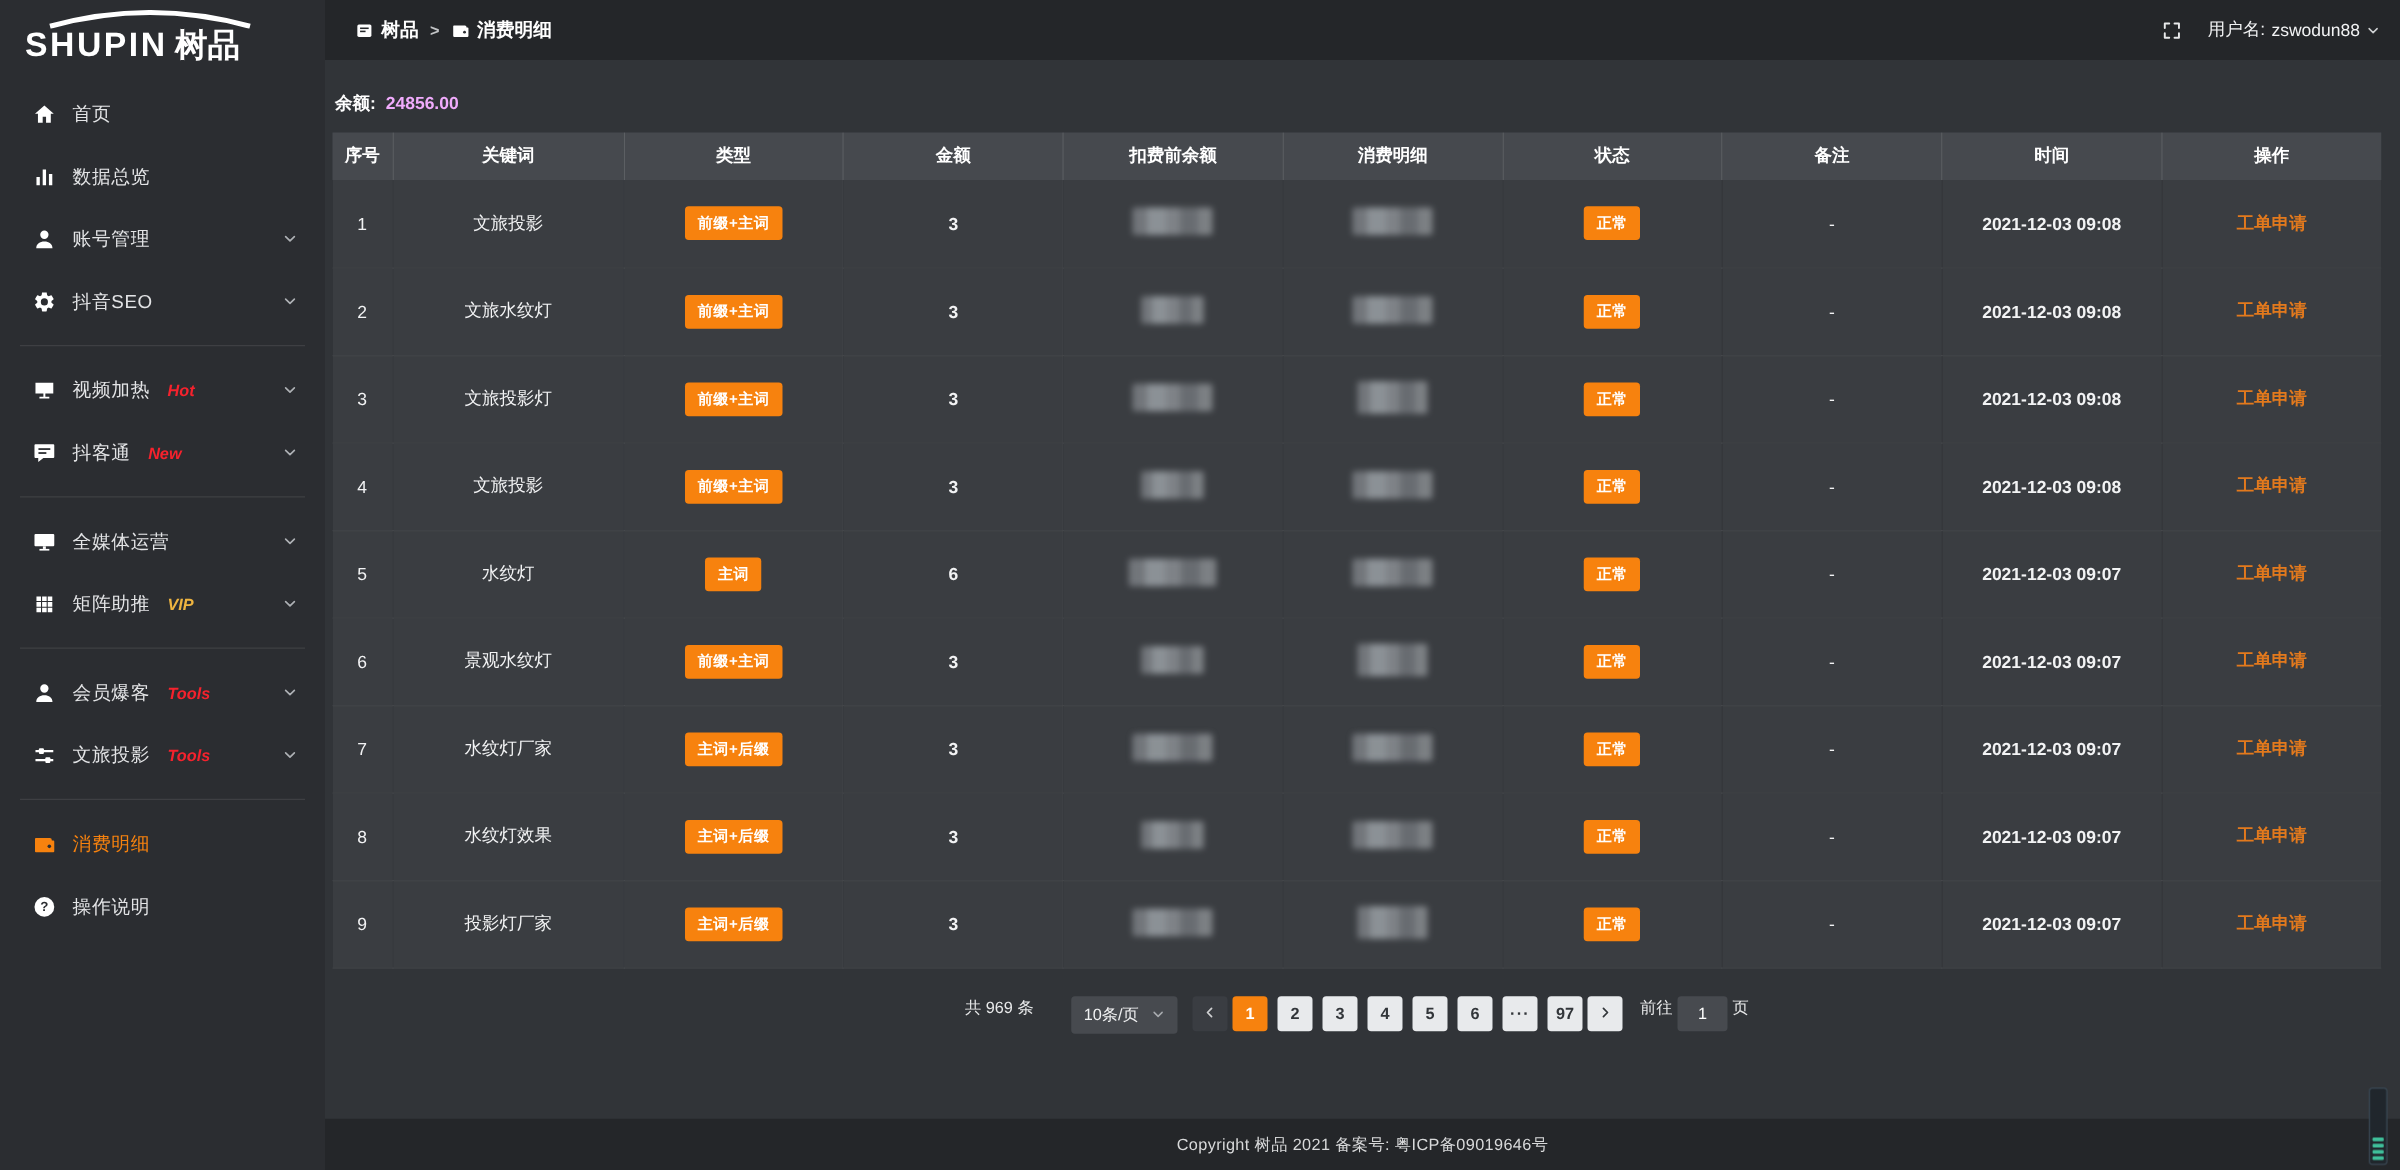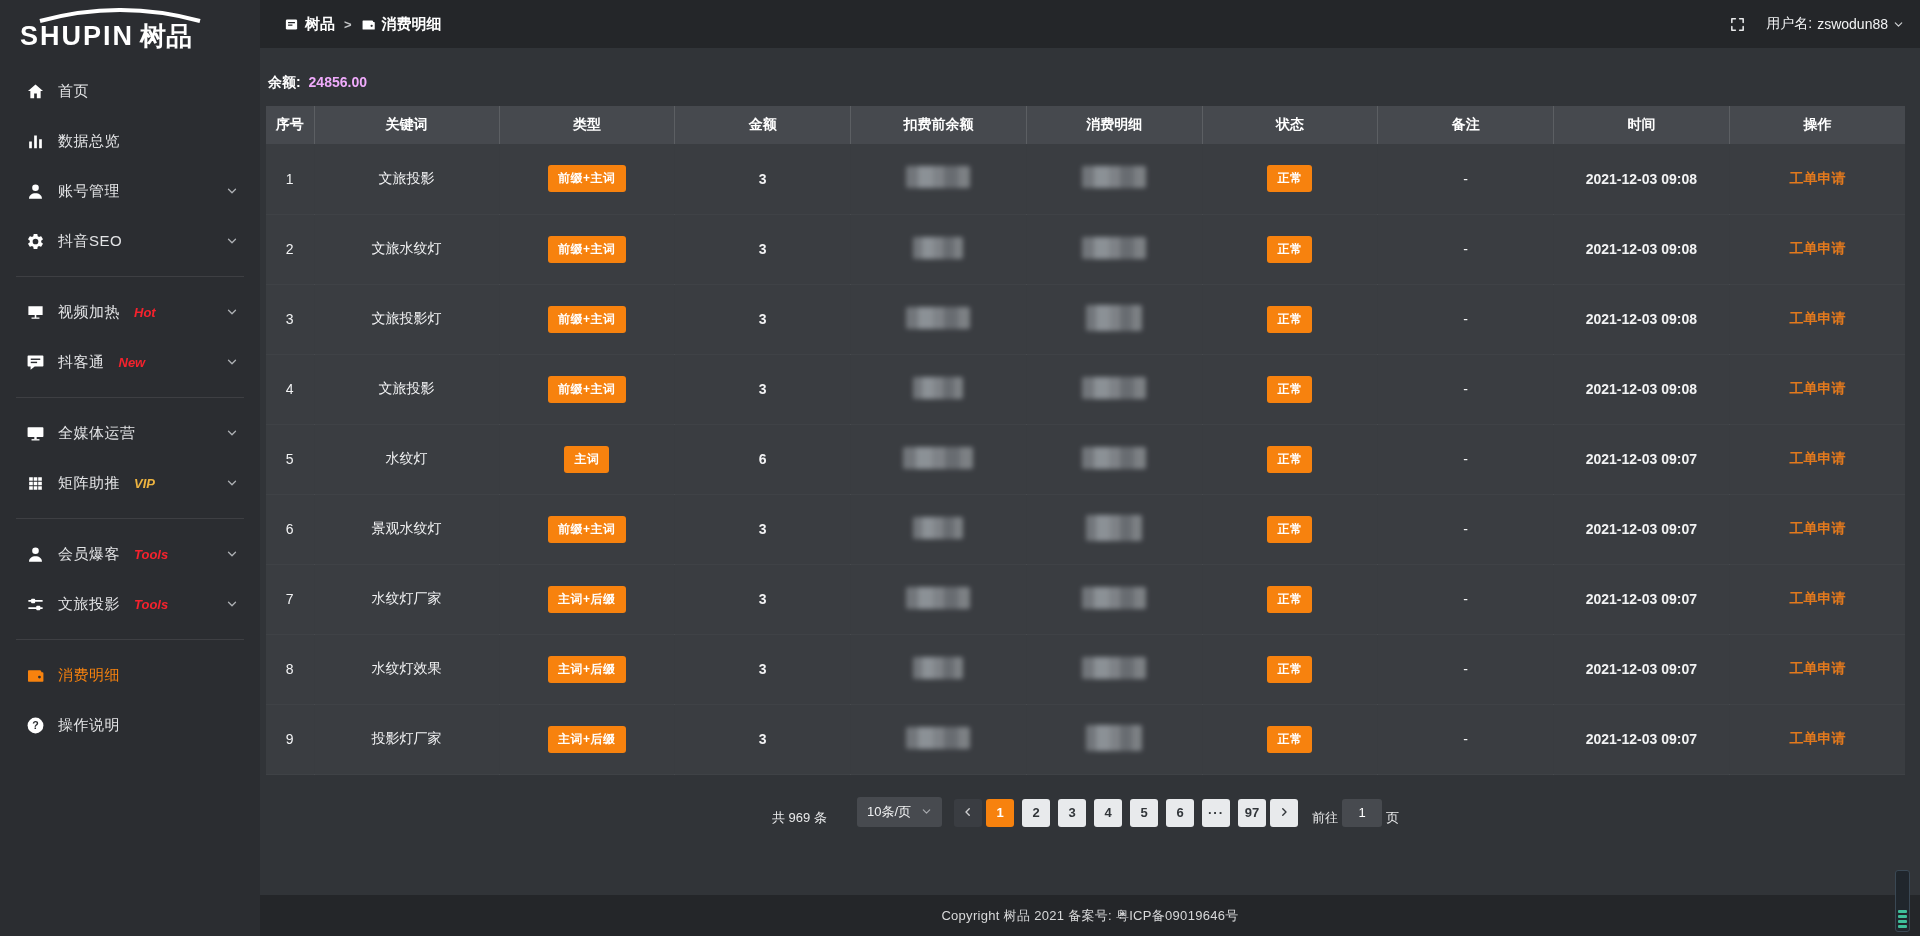--- a/index.html
+++ b/index.html
@@ -65,21 +65,21 @@
   .badge { display:inline-block; background:var(--accent); color:#fff; font-size:12px; font-weight:bold;
     padding:5px 10px; border-radius:3px; letter-spacing:.5px; }
   .action-link { color:#e2791d; font-size:14px; font-weight:600; cursor:pointer; }
   .blur { display:inline-block; height:22px; width:64px; border-radius:2px; filter:blur(2.6px); opacity:.85;
     background:linear-gradient(90deg,#7c8085 0 18%,#9aa0a5 18% 42%,#8b8f94 42% 60%,#71757a 60% 82%,#888c90 82%); }
   tr:nth-child(2n) .blur.b1 { width:50px; }
   tr:nth-child(3n) .blur.b2 { width:56px; height:26px; }
   tr:nth-child(5n) .blur.b1 { width:70px; }
 
   
-  .pager { display:flex; align-items:flex-end; justify-content:center; gap:4px; margin-top:22px; }
+  .pager { display:flex; align-items:flex-start; justify-content:center; gap:4px; margin-top:22px; }
   .pager-total { font-size:13px; color:#e8e9ea; margin-right:6px; }
   .page-size { display:flex; align-items:center; gap:10px; background:#474a4f; border-radius:3px;
     padding:0 10px; height:30px; font-size:13px; color:#f0f1f2; cursor:pointer; margin-right:8px;margin-left:20px; }
   .page-size .chev { width:11px; height:11px; color:#a8abaf; }
   .pages { display:flex; gap:8px; }
   .page-btn { min-width:28px; height:28px; border:none; border-radius:3px; background:#e8eaec; color:#32363a;
     font-size:13px; font-weight:bold; cursor:pointer; font-family:inherit; padding:0 6px; }
   .page-btn.active { background:var(--accent); color:#fff; }
   .page-btn.nav { font-size:13px; }
   .page-btn.prev { background:#3a3d42; color:#cfd0d2; }

